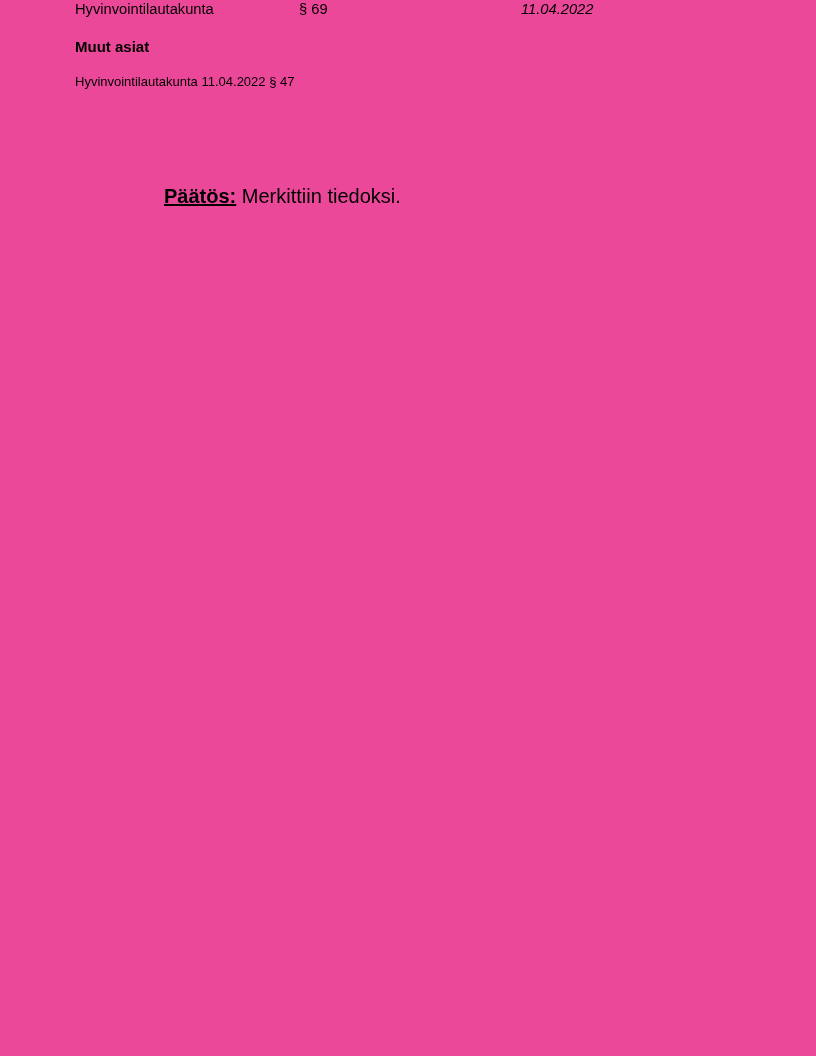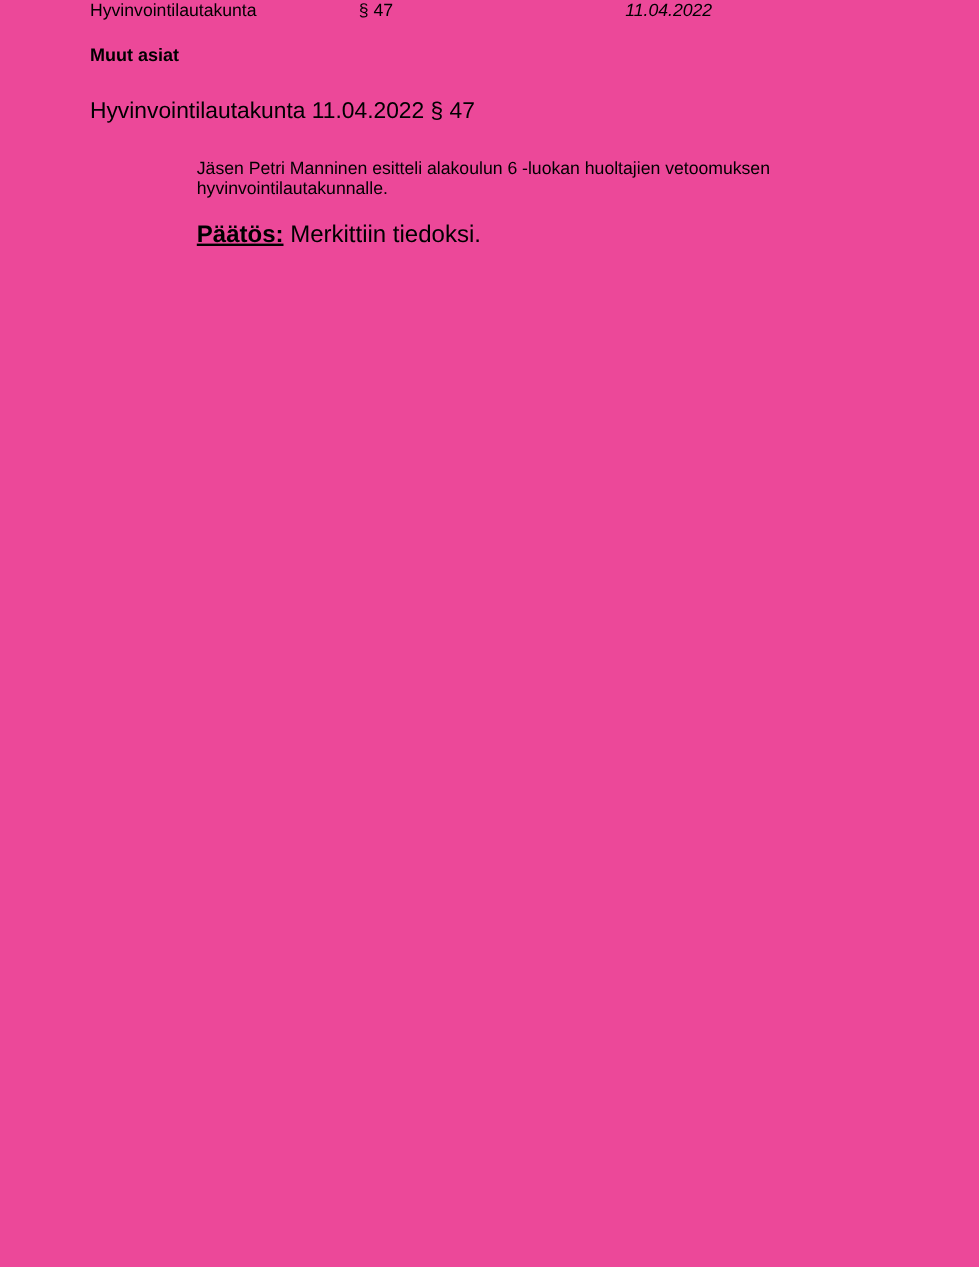--- a/index.html
+++ b/index.html
@@ -34,22 +34,22 @@
     left: 75px;
     top: 36px;
     font-size: 15px;
     font-weight: bold;
     line-height: 22px;
     white-space: nowrap;
   }
   .subject-line {
     position: absolute;
     left: 75px;
-    top: 84px;
-    font-size: 19px;
+    top: 73px;
+    font-size: 13px;
     line-height: 17px;
     white-space: nowrap;
   }
   .body-paragraph {
     position: absolute;
     left: 164px;
     top: 133px;
     width: 535px;
     font-size: 14.7px;
     line-height: 17px;
@@ -67,28 +67,27 @@
     text-decoration: underline;
   }
 </style>
 </head>
 <body>
 
 <div class="page">
 
   <div class="header-row">
     <span class="header-committee">Hyvinvointilautakunta</span>
-    <span class="header-section">§ 47</span>
+    <span class="header-section">§ 69</span>
     <span class="header-date">11.04.2022</span>
   </div>
 
   <h1 class="section-title">Muut asiat</h1>
 
   <div class="subject-line">Hyvinvointilautakunta 11.04.2022 § 47</div>
 
-  <p class="body-paragraph">Jäsen Petri Manninen esitteli alakoulun 6 -luokan huoltajien vetoomuksen hyvinvointilautakunnalle.</p>
 
   <div class="decision-line">
     <span class="decision-label">Päätös:</span>
     <span class="decision-text">Merkittiin tiedoksi.</span>
   </div>
 
 </div>
 
 </body></html>

